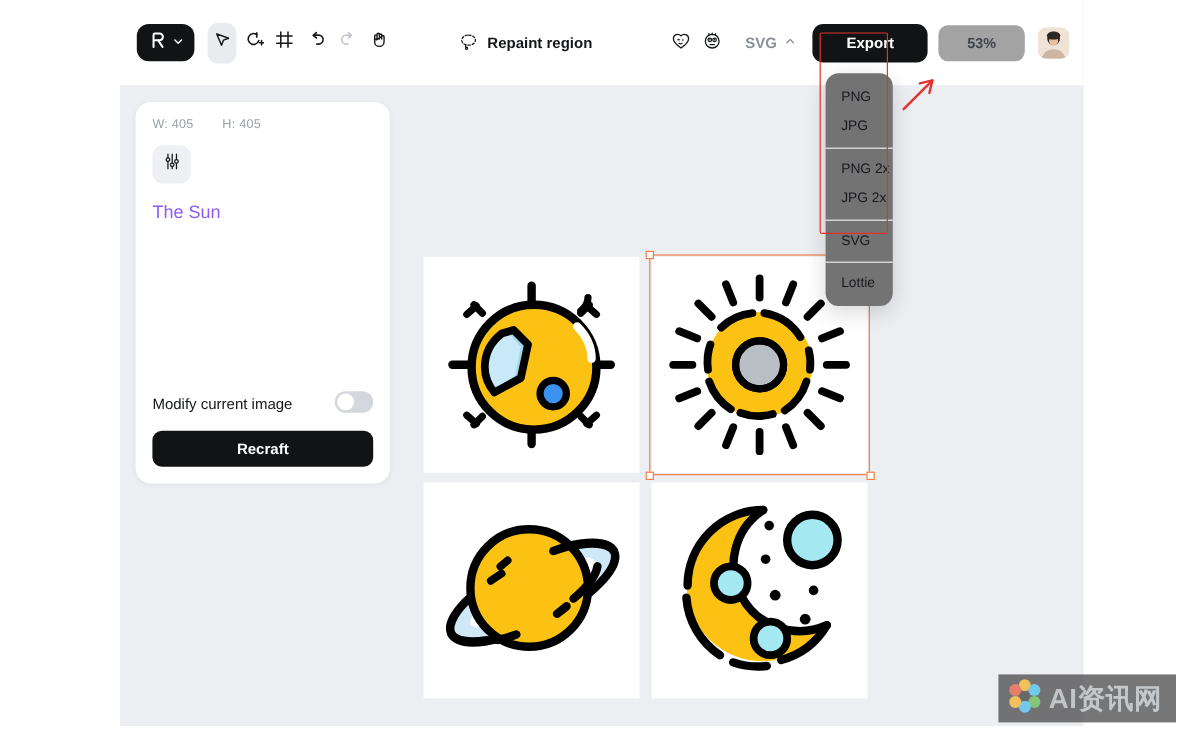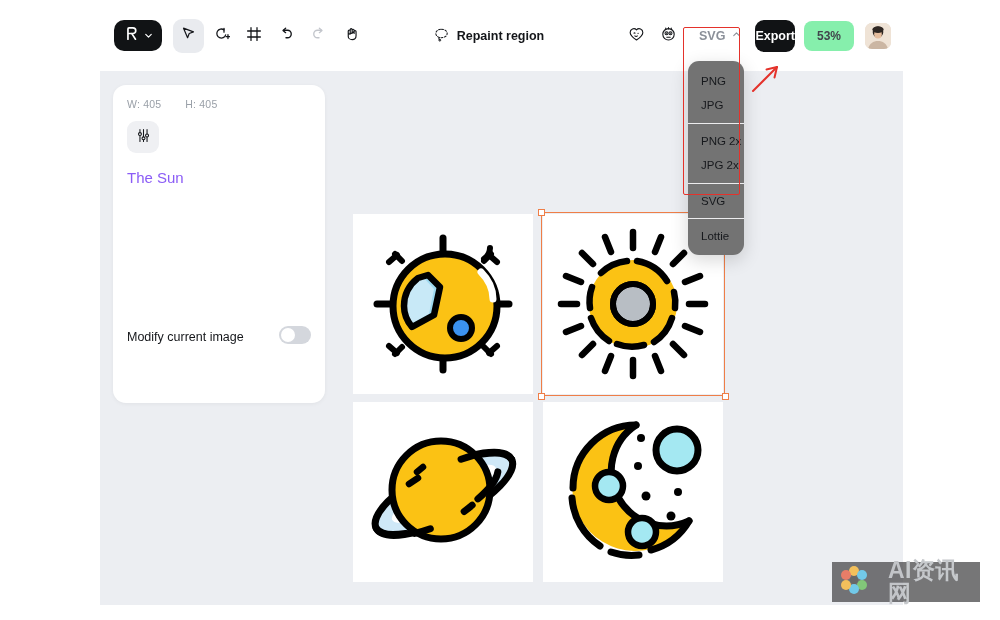--- a/index.html
+++ b/index.html
@@ -56,28 +56,28 @@
 
   #svg-select {
     display: flex; align-items: center; gap: 6px;
     font-size: 12.5px; font-weight: 700; color: #8b9099;
     padding: 7px 13px; border-radius: 8px; cursor: pointer;
     white-space: nowrap;
   }
   #export-btn {
     background: #111315; color: #fff;
     font-size: 12.5px; font-weight: 700;
-    padding: 9px 0; border-radius: 9px;
+    padding: 9px 28px; border-radius: 9px;
     border: none; cursor: pointer; white-space: nowrap;
     font-family: "Liberation Sans", sans-serif;
   }
   #zoom-chip {
-    background: #86efac; color: #41454c;
+    background: #a3a3a3; color: #41454c;
     font-size: 12px; font-weight: 700;
-    padding: 8px 13px; border-radius: 8px; cursor: pointer;
+    padding: 8px 24px; border-radius: 8px; cursor: pointer;
     margin-left: 9px; white-space: nowrap; text-align: center;
   }
   #avatar {
     width: 26px; height: 26px; border-radius: 7px; margin-left: 11px;
     overflow: hidden; cursor: pointer; flex: none;
     background: #e8d9cb;
   }
 
   
   #export-menu {
@@ -165,21 +165,21 @@
   .h-tl { left: 438px; top: 209px; }
   .h-tr { left: 622px; top: 209px; }
   .h-bl { left: 438px; top: 393px; }
   .h-br { left: 622px; top: 393px; }
 
   
   #watermark {
     position: absolute; left: 832px; top: 562px;
     width: 148px; height: 40px;
     background: #58585a; opacity: .82;
-    display: flex; align-items: center; gap: 18px; padding-left: 6px;
+    display: flex; align-items: center; gap: 4px; padding-left: 6px;
     z-index: 40;
   }
   #wm-text {
     font-size: 23px; font-weight: 700; color: #b9bcc0;
     letter-spacing: .5px; line-height: 1;
   }
 </style>
 </head>
 <body>
 
@@ -359,20 +359,21 @@
       </div>
     </div>
 
     <div id="prompt-text">The Sun</div>
 
     <div id="modify-row">
       <span id="modify-label">Modify current image</span>
       <span id="modify-toggle"></span>
     </div>
 
+    <button id="recraft-btn">Recraft</button>
   </div>
 
   <div class="art-tile" id="tile-1">
     <svg width="180" height="180" viewBox="0 0 180 180">
       <g stroke="#000" stroke-width="7" stroke-linecap="round">
         <path d="M90 24v14"></path>
           <path d="M90 142v14"></path>
         <path d="M24 90h14"></path>
           <path d="M142 90h14"></path>
       </g>

